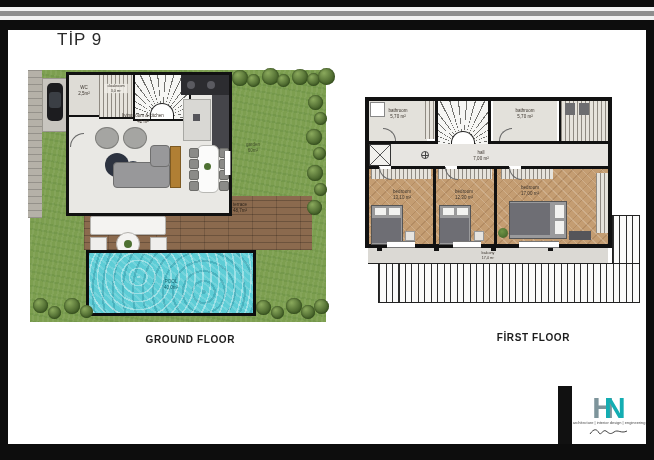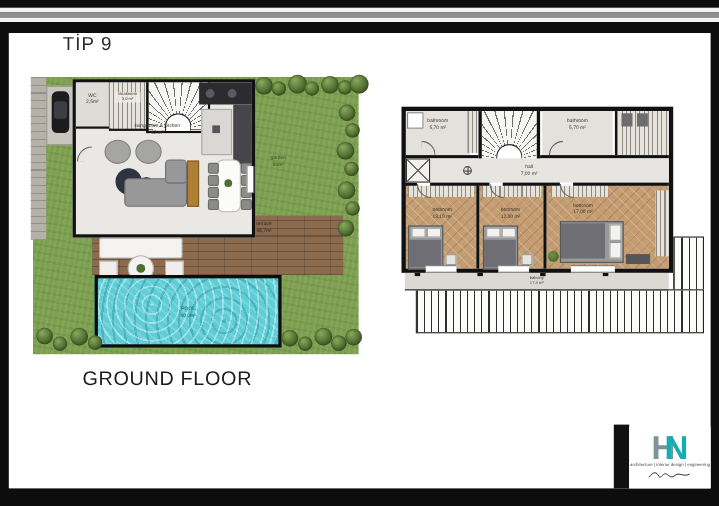--- a/index.html
+++ b/index.html
@@ -2,21 +2,21 @@
 <html style="--garden: #7d9f50; --pool: #5ecdd6; --deck: #8b6a4e; --wood: #c49d72; --teal: #14adb2; --slate: #7d949b;"><head>
 <meta charset="utf-8">
 <style>
   html,body{margin:0;padding:0;background:#000;}
   .canvas{position:relative;width:654px;height:460px;background:#0d0d0d;overflow:hidden;
           font-family:"Liberation Sans",sans-serif;}
   .stripe{position:absolute;left:0;width:654px;}
   .page{position:absolute;left:8px;top:30px;width:638px;height:414px;background:#ffffff;}
   .title{position:absolute;left:57px;top:30px;font-size:17px;font-weight:500;
          letter-spacing:1px;color:#2a2a2a;}
-  .caption{position:absolute;text-align:left;font-size:18px;font-weight:400;
+  .caption{position:absolute;text-align:right;font-size:10px;font-weight:700;
            letter-spacing:.6px;color:#1c1c1c;}
   .grp{position:absolute;}
   .abs{position:absolute;}
   
   .lbl{position:absolute;display:flex;flex-direction:column;align-items:center;
        justify-content:center;text-align:center;font-size:6px;line-height:1.25;
        color:#3a332c;transform:scale(.75);transform-origin:center;white-space:nowrap;z-index:6;}
   .lbl.s62{transform:scale(.62);}
   
   .green{background-color:var(--garden,#7d9f50);
@@ -310,20 +310,21 @@
       <div class="win" style="left:84px;top:140px;width:28px;height:5px;"></div>
       <div class="win" style="left:150px;top:140px;width:40px;height:5px;"></div>
 
       <div class="abs" style="left:0;top:43px;width:22px;height:22px;background:#f2f1ee;border:1.5px solid #333;box-sizing:border-box;
            background-image:linear-gradient(to top right,transparent 48%,#555 49%,#555 51%,transparent 52%),
                             linear-gradient(to bottom right,transparent 48%,#555 49%,#555 51%,transparent 52%);"></div>
     </div>
   </div>
 
   <div class="caption" style="left:75px;top:334px;width:160px;">GROUND FLOOR</div>
+  <div class="caption" style="left:410px;top:332px;width:160px;">FİRST FLOOR</div>
 
   <div class="abs wall" style="left:558px;top:386px;width:14px;height:58px;"></div>
   <div class="abs" style="left:572px;top:388px;width:74px;height:56px;background:#fff;display:flex;flex-direction:column;align-items:center;justify-content:center;">
     <div style="display:flex;align-items:flex-end;line-height:.8;">
       <span class="logo-h">H</span>
         <span class="logo-n">N</span>
     </div>
     <div class="tagline">architecture | interior design | engineering</div>
     <svg width="44" height="11" viewBox="0 0 44 11">
       <path d="M3 8 C7 2 10 3 12 7 C14 10 16 3 19 5 C22 7 23 9 27 6 C31 3 34 8 40 5" stroke="#2b2b2b" fill="none" stroke-width="0.9"></path>

